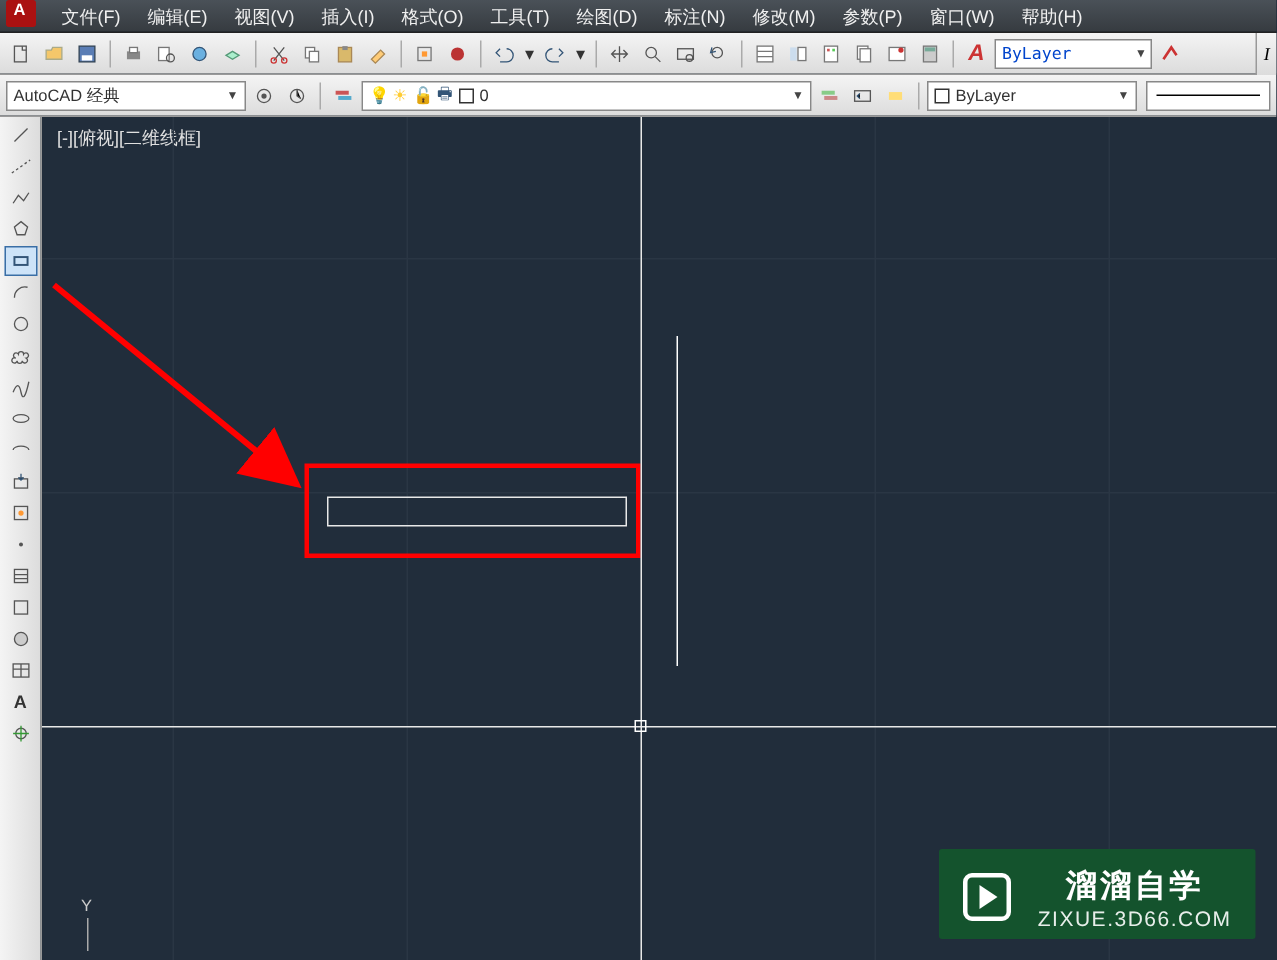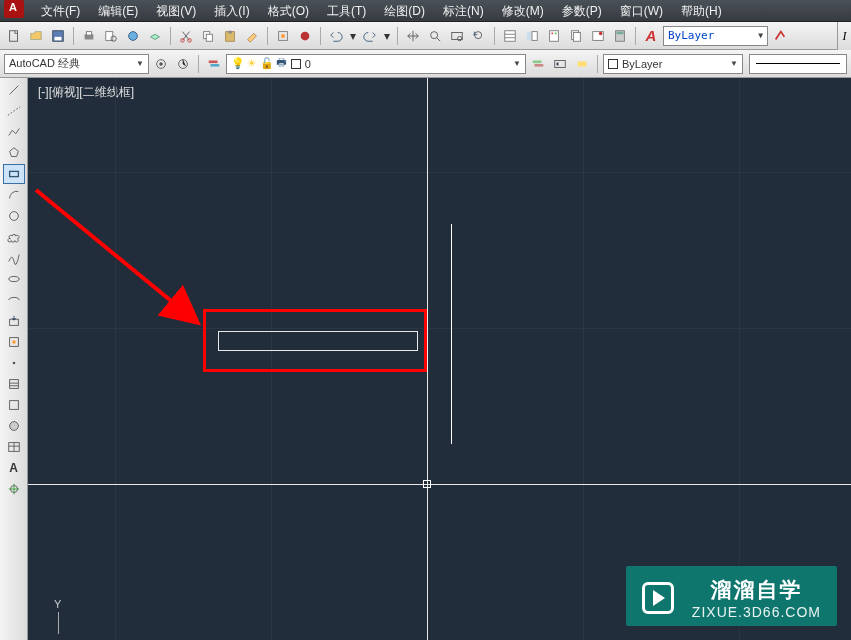--- a/index.html
+++ b/index.html
@@ -74,21 +74,21 @@
       padding: 0 4px;
       font-size: 11px;
       color: #333;
       position: relative;
     }
     .tb-dropdown .arr {
       margin-left: auto;
       font-size: 8px;
       color: #444;
     }
-    .ws-dropdown { width: 145px; }
+    .ws-dropdown { width: 160px; }
     .style-dropdown { width: 105px; color: #0044cc; font-family: monospace; }
     .layer-dropdown { width: 300px; }
     .bylayer-dropdown { width: 140px; justify-content: flex-end; }
     .layer-dropdown .swatch {
       width: 10px; height: 10px;
       border: 1px solid #333;
       background: #fff;
       margin-right: 4px;
     }
     .bylayer-dropdown .swatch {
@@ -210,21 +210,21 @@
     .annotation-arrow {
       position: absolute;
       pointer-events: none;
       left: 0; top: 0;
     }
 
     .watermark {
       position: absolute;
       right: 14px;
       bottom: 14px;
-      background: #0f766e;
+      background: #14532d;
       color: #fff;
       padding: 10px 16px 6px 16px;
       display: flex;
       align-items: center;
       gap: 18px;
       font-family: "Microsoft YaHei", sans-serif;
       border-radius: 2px;
     }
     .watermark .play {
       width: 32px; height: 32px;

